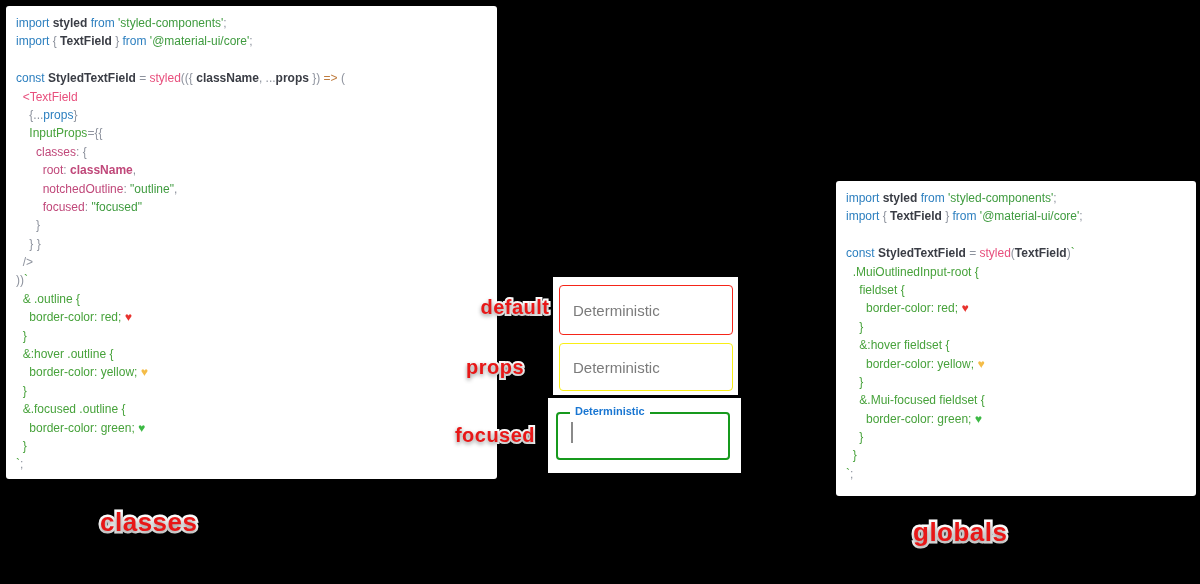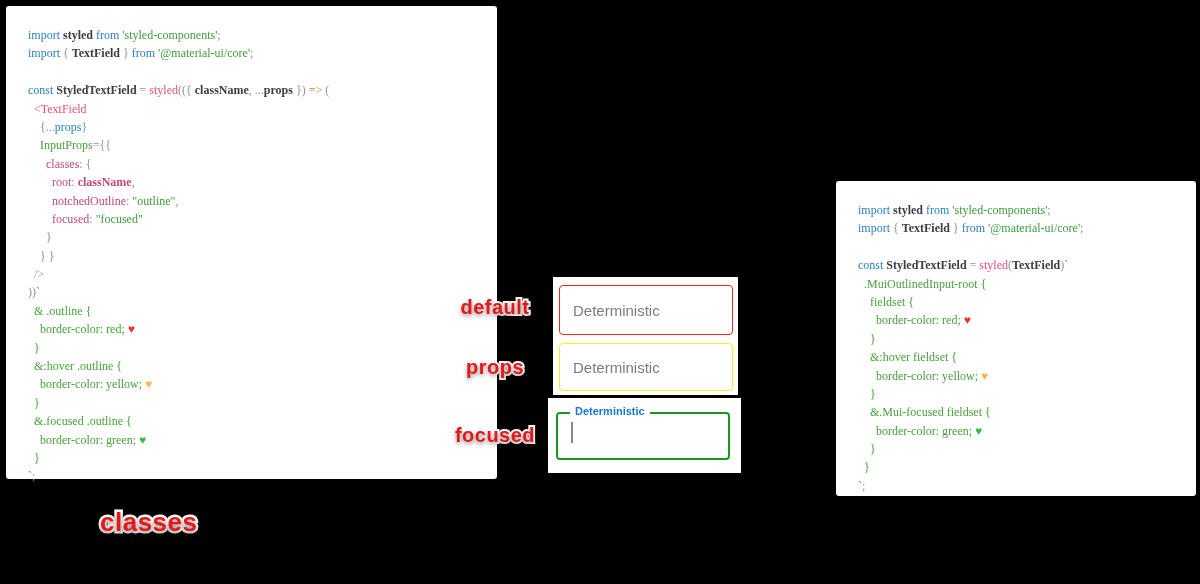--- a/index.html
+++ b/index.html
@@ -3,29 +3,29 @@
 <meta charset="utf-8">
 <style>
   html,body{margin:0;padding:0;background:#000;}
   .stage{position:relative;width:1200px;height:584px;background:#000;overflow:hidden;
          font-family:"Liberation Sans",sans-serif;}
 
   
   .panel{position:absolute;background:#fff;border-radius:3px;}
   .panel-left{left:6px;top:6px;width:491px;height:473px;}
   .panel-right{left:836px;top:181px;width:360px;height:315px;}
-  .code{margin:12px;padding:8px 0 0 10px;font-family:Liberation Serif, serif;
+  .code{margin:0;padding:8px 0 0 10px;font-family:Liberation Sans, sans-serif;
         font-size:12px;line-height:18.4px;color:#3a3d45;}
   .cl{white-space:pre;height:18.4px;}
 
   
   .anno{position:absolute;width:118px;text-align:center;font-weight:bold;font-size:20px;
         letter-spacing:.5px;color:#e81717;-webkit-text-stroke:4px #fff;paint-order:stroke fill;
         text-shadow:0 2px 4px rgba(0,0,0,.45);}
-  .anno-default{left:436px;top:296px;}
+  .anno-default{left:456px;top:296px;}
   .anno-hover{left:436px;top:356px;}
   .anno-focused{left:436px;top:424px;}
 
   .title{position:absolute;font-weight:bold;font-size:26px;letter-spacing:.5px;color:#e81717;
          -webkit-text-stroke:5px #fff;paint-order:stroke fill;text-shadow:0 3px 5px rgba(0,0,0,.5);}
   .title-classes{left:100px;top:507px;}
   .title-globals{left:913px;top:517px;}
 
   
   .shot{position:absolute;background:#fff;}
@@ -68,14 +68,15 @@
   </div>
 
   <div class="shot shot-b">
     <div class="tf tf-focused" style="border-color: rgb(23, 153, 29);">
       <span class="tf-notch-label" style="color: rgb(25, 118, 210);">Deterministic</span>
       <span class="caret"></span>
     </div>
   </div>
 
   <div class="title title-classes">classes</div>
+  <div class="title title-globals">globals</div>
 
 </div>
 
 </body></html>

